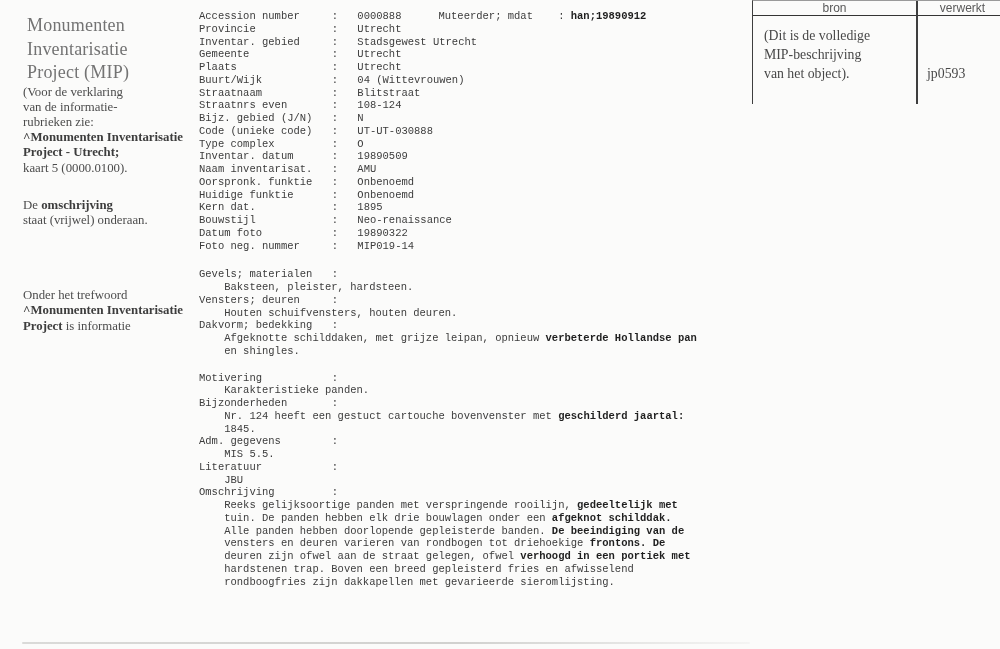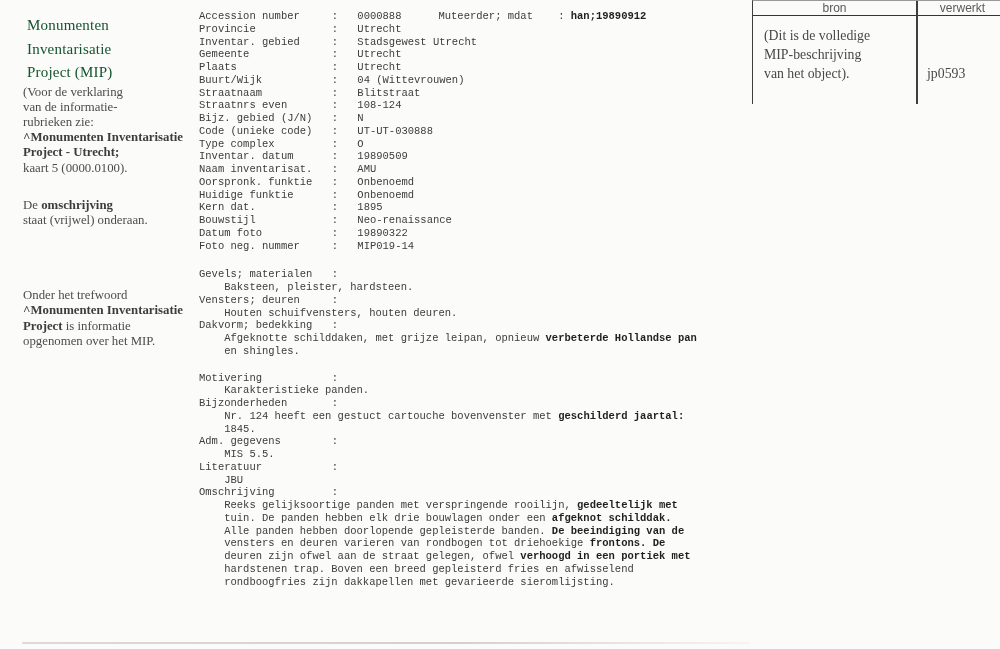--- a/index.html
+++ b/index.html
@@ -12,22 +12,22 @@
     font-family:"Liberation Serif", serif;
   }
 
   
   .sidebar{
     position:absolute;left:23px;top:14px;width:178px;
     color:#4d4d4d;
   }
   .doc-title{
     margin:0 0 0 4px;
-    font-size:15px;line-height:23.5px;font-weight:normal;
-    color:#14532d;letter-spacing:0.2px;
+    font-size:18px;line-height:23.5px;font-weight:normal;
+    color:#737373;letter-spacing:0.2px;
   }
   .note{
     font-size:12.8px;line-height:15.2px;color:#4c4c4c;
   }
   .note b{color:#3d3d3d;}
   .note1{}
   .note2{margin-top:22px;}
   .note3{margin-top:60px;}
 
   
@@ -109,21 +109,20 @@
       <div>kaart 5 (0000.0100).</div>
     </div>
     <div class="note note2">
       <div><span>De</span> <b>omschrijving</b></div>
       <div>staat (vrijwel) onderaan.</div>
     </div>
     <div class="note note3">
       <div>Onder het trefwoord</div>
       <div><b>^Monumenten Inventarisatie</b></div>
       <div><b>Project</b> <span>is informatie</span></div>
-      <div>opgenomen over het MIP.</div>
     </div>
   </div>
 
   <div class="record">
 
     <div class="frow">
       <span class="lbl">Accession number</span><span class="sep">:</span><span class="val">0000888</span>
       <span class="mut"><span class="lbl">Muteerder; mdat</span><span class="sep">:</span><span class="val">han;19890912</span></span>
     </div>
     <div class="frow"><span class="lbl">Provincie</span><span class="sep">:</span><span class="val">Utrecht</span></div>

